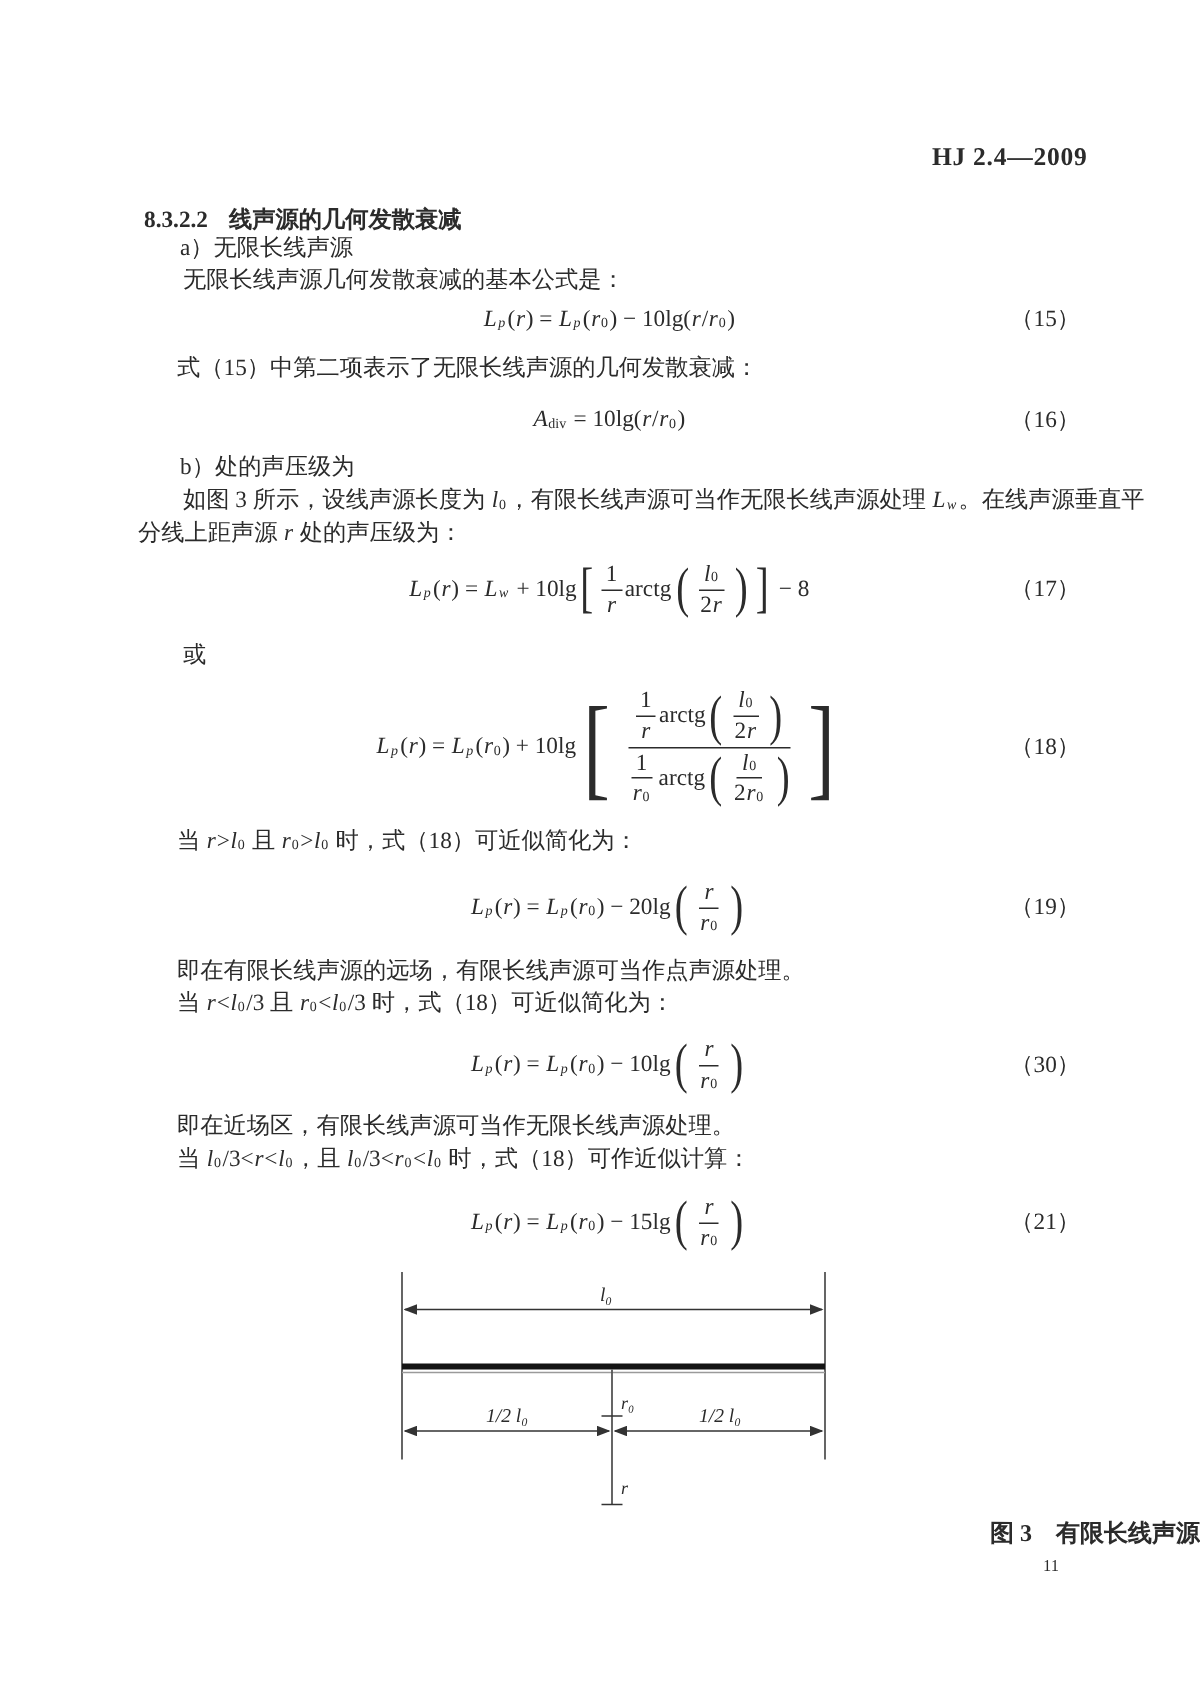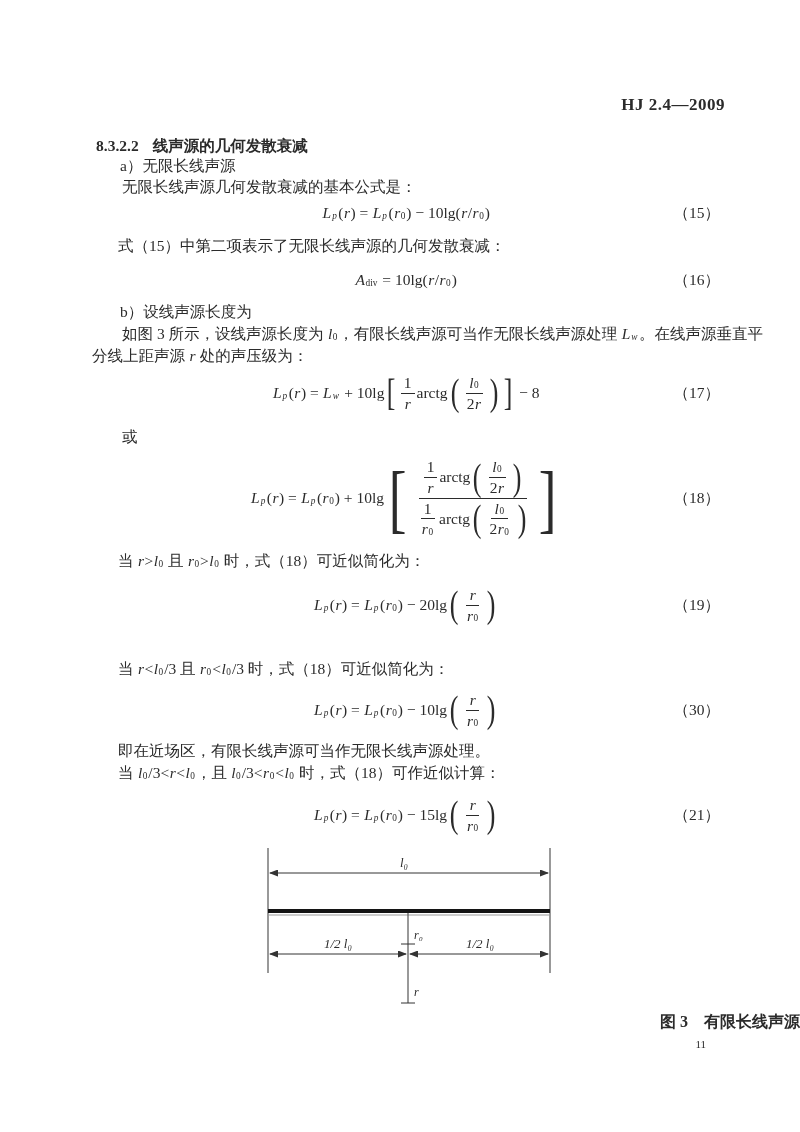--- a/index.html
+++ b/index.html
@@ -117,21 +117,21 @@
           <span class="mt"> = 10lg(</span>
           <span class="mi">r</span>
           <span class="mt">/</span>
           <span class="mi">r</span>
           <span class="msub mt">0</span>
           <span class="mt">)</span>
         </span></span>
     <span class="eqnum">（16）</span>
   </div>
 
-  <div class="abs tline t-item-b">b）设线声源长度为</div>
+  <div class="abs tline t-item-b">b）处的声压级为</div>
   <div class="abs tline t-fig-1"><span class="mrow">
         <span class="mt">如图 3 所示，设线声源长度为 </span>
         <span class="mi">l</span>
         <span class="msub mt">0</span>
         <span class="mt">，有限长线声源可当作无限长线声源处理 </span>
         <span class="mi">L</span>
         <span class="msub mi">w</span>
         <span class="mt">。在线声源垂直平</span>
       </span></div>
   <div class="abs tline t-fig-2"><span class="mrow">
@@ -309,20 +309,21 @@
                   <span class="msub mt">0</span>
                 </span>
               </span>
             </span>
             <span class="delim" style="font-size: 37.05px; transform: scaleX(0.7);">)</span>
           </span>
         </span></span>
     <span class="eqnum">（19）</span>
   </div>
 
+  <div class="abs tline t-far-note">即在有限长线声源的远场，有限长线声源可当作点声源处理。</div>
   <div class="abs tline t-cond-near"><span class="mrow">
         <span class="mt">当 </span>
         <span class="mi">r</span>
         <span class="mt">&lt;</span>
         <span class="mi">l</span>
         <span class="msub mt">0</span>
         <span class="mt">/3 且 </span>
         <span class="mi">r</span>
         <span class="msub mt">0</span>
         <span class="mt">&lt;</span>

